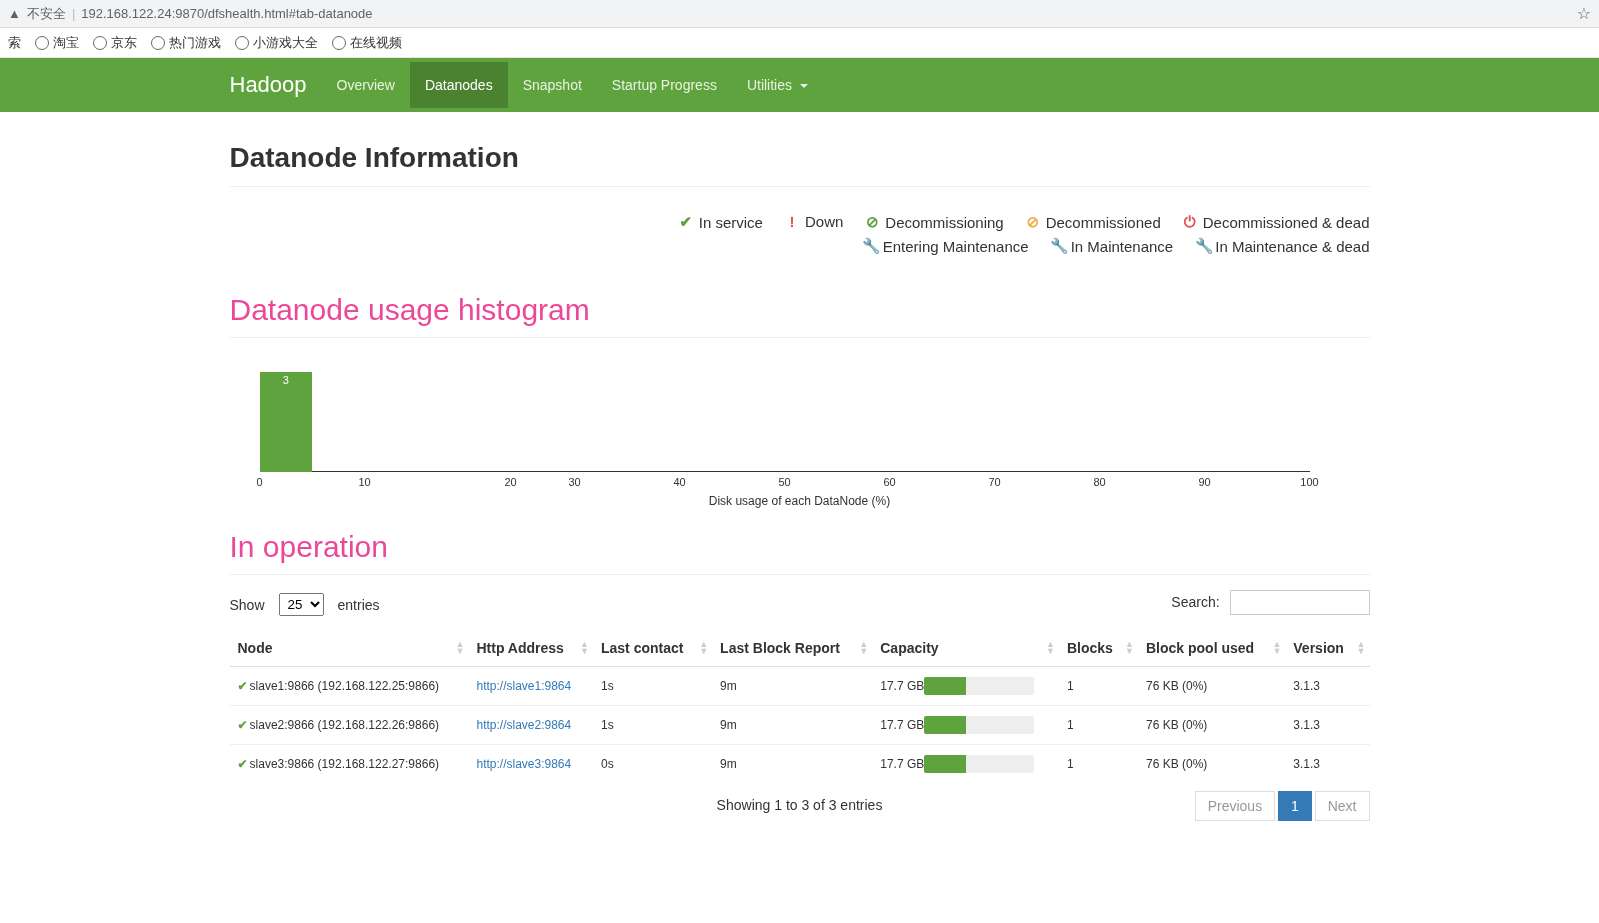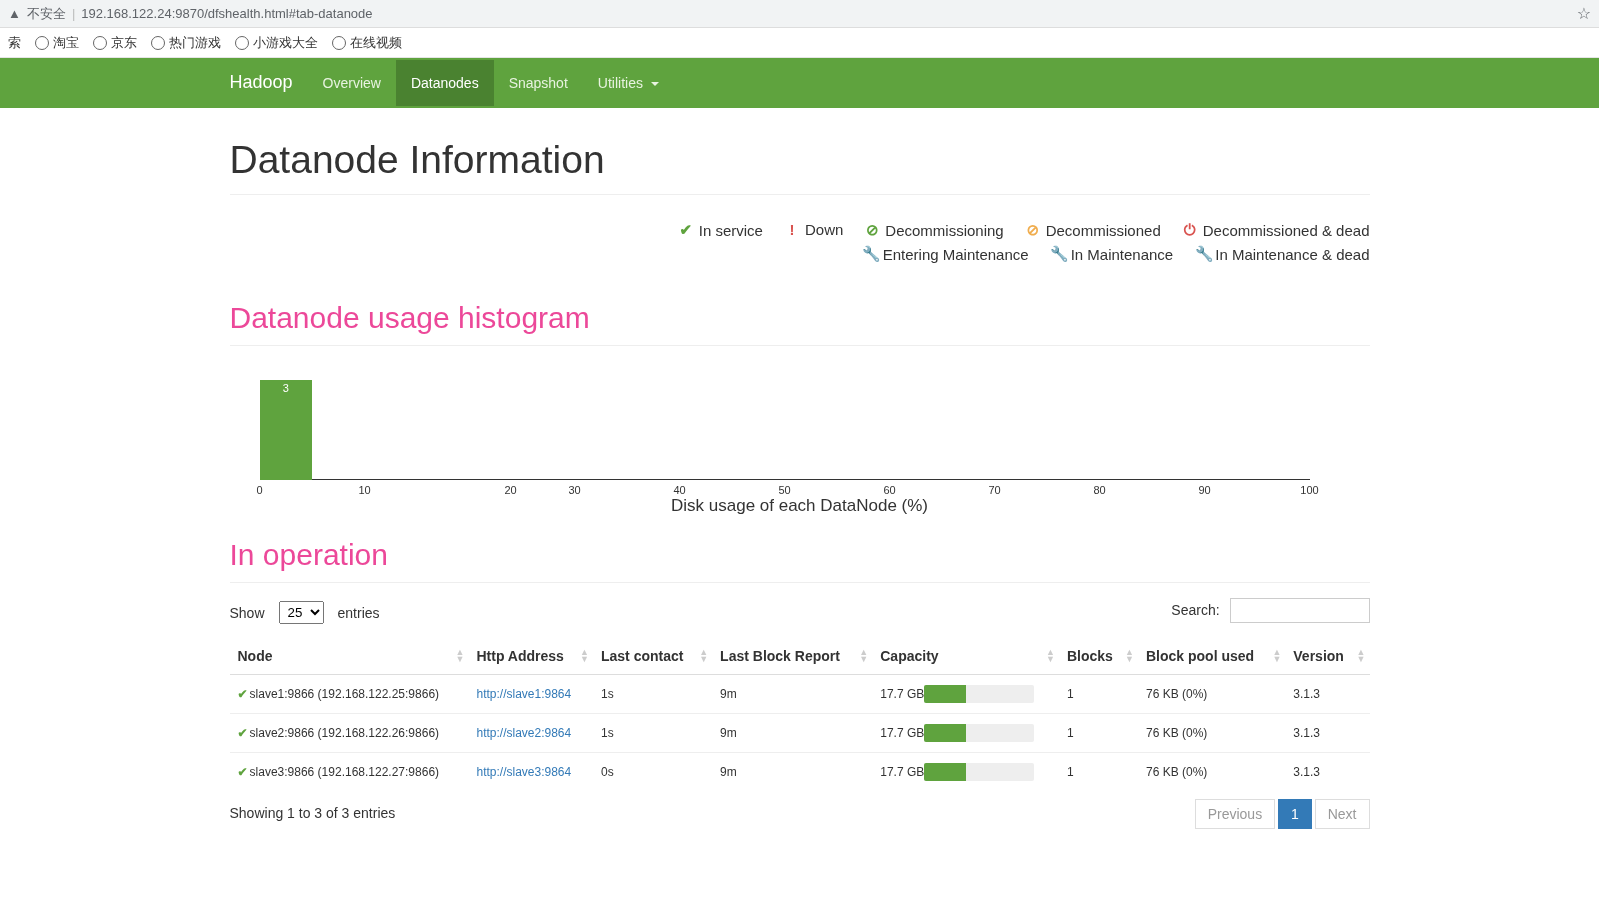--- a/index.html
+++ b/index.html
@@ -9,60 +9,60 @@
 .address-bar .warn-icon { margin-right:6px; color:#5f6368; }
 .address-bar .sep { margin:0 6px; color:#bbb; }
 .address-bar .star { margin-left:auto; color:#5f6368; font-size:16px; }
 
 .bookmarks-bar { display:flex; align-items:center; height:30px; padding:0 8px; background:#fff; border-bottom:1px solid #e5e5e5; gap:14px; font-size:13px; color:#333; }
 .bookmarks-bar .bm { display:flex; align-items:center; gap:4px; cursor:pointer; }
 .bookmarks-bar .globe { width:14px; height:14px; border:1.5px solid #666; border-radius:50%; position:relative; }
 
 .navbar { background:#5fa33e; min-height:50px; }
 .navbar-inner { max-width:1170px; margin:0 auto; display:flex; align-items:center; padding:0 15px; }
-.navbar-brand { color:#fff; font-size:18px; padding:14px 15px 14px 0; font-weight:500; }
+.navbar-brand { color:#fff; font-size:22px; padding:14px 15px 14px 0; font-weight:500; }
 .navbar-nav { display:flex; list-style:none; }
 .navbar-nav li a { display:block; padding:15px 15px; color:#e8f3e0; text-decoration:none; font-size:14px; }
 .navbar-nav li.active a { background:#4a8230; color:#fff; }
 .caret { display:inline-block; width:0; height:0; margin-left:4px; vertical-align:middle; border-top:4px solid; border-right:4px solid transparent; border-left:4px solid transparent; }
 
 .container { max-width:1170px; margin:0 auto; padding:0 15px; }
 
-h1.page-header { font-size:39px; font-weight:400; color:#333; margin:30px 0 20px; padding-bottom:12px; border-bottom:1px solid #eee; }
+h1.page-header { font-size:28px; font-weight:700; color:#333; margin:30px 0 20px; padding-bottom:12px; border-bottom:1px solid #eee; }
 h2.section-header { font-size:30px; font-weight:400; color:#ec4899; margin:28px 0 14px; padding-bottom:10px; border-bottom:1px solid #eee; }
 
 .legend { text-align:right; font-size:15px; color:#333; padding:6px 0 4px; }
 .legend-row { margin-bottom:6px; }
 .legend-item { display:inline-flex; align-items:center; margin-left:22px; gap:6px; }
 .legend-icon { display:inline-block; width:14px; text-align:center; font-weight:bold; }
 
 .chart-wrap { position:relative; height:150px; margin-top:10px; }
 .chart-axis-line { position:absolute; left:30px; right:60px; bottom:30px; height:1px; background:#333; }
 .chart-bar { position:absolute; bottom:30px; background:#5fa33e; text-align:center; color:#fff; font-size:11px; padding-top:2px; }
 .chart-ticks { position:absolute; left:30px; right:60px; bottom:10px; height:16px; }
 .chart-tick { position:absolute; font-size:11px; color:#333; transform:translateX(-50%); }
-.chart-xlabel { position:absolute; left:0; right:0; bottom:-6px; text-align:center; font-size:17px; color:#333; }
+.chart-xlabel { position:absolute; left:0; right:0; bottom:-6px; text-align:center; font-size:12px; color:#333; }
 
 .dt-length { display:flex; align-items:center; gap:14px; font-size:14px; color:#333; margin-top:18px; }
 .dt-length select { padding:2px 4px; }
 .dt-filter { float:right; margin-top:-26px; }
 .dt-filter label { font-weight:normal; font-size:14px; color:#333; }
 .dt-filter input { margin-left:6px; border:1px solid #ccc; padding:4px 8px; width:140px; }
 
 table.datatable { width:100%; border-collapse:collapse; margin-top:14px; }
 table.datatable th { text-align:left; font-weight:700; font-size:14px; padding:10px 18px 10px 8px; border-bottom:1px solid #ddd; position:relative; }
 table.datatable th .sort-icon { position:absolute; right:4px; top:50%; transform:translateY(-50%); color:#ccc; font-size:9px; line-height:7px; }
 table.datatable td { font-size:12px; padding:10px 8px; border-top:1px solid #eee; vertical-align:middle; }
 table.datatable a { color:#337ab7; text-decoration:none; }
 .check-icon { color:#5fa33e; font-weight:bold; margin-right:2px; }
 .capacity-cell { display:flex; align-items:center; }
 .capacity-bar { flex:0 0 110px; height:18px; background:#eee; border-radius:2px; overflow:hidden; }
 .capacity-bar-fill { height:100%; background:#5fa33e; }
 
-.dt-info { font-size:14px; color:#333; margin-top:14px; }
+.dt-info { font-size:14px; color:#333; margin-top:14px;text-align:center; }
 .pagination { float:right; margin-top:-22px; }
 .pagination a { display:inline-block; padding:6px 12px; border:1px solid #ddd; color:#337ab7; text-decoration:none; font-size:14px; margin-left:-1px; background:#fff; }
 .pagination a.active { background:#337ab7; color:#fff; border-color:#337ab7; }
 .pagination a.disabled { color:#999; }
 </style>
 </head>
 <body>
 
 <div class="address-bar">
   <span class="warn-icon">▲</span>
@@ -103,20 +103,23 @@
     <span class="navbar-brand">Hadoop</span>
     <ul class="navbar-nav" id="navbar-menu">
         <li>
           <a href="#">Overview</a>
         </li>
         <li class="active">
           <a href="#">Datanodes</a>
         </li>
         <li>
           <a href="#">Snapshot</a>
+        </li>
+        <li>
+          <a href="#">Startup Progress</a>
         </li>
         <li>
           <a href="#">Utilities <span class="caret"></span></a>
         </li>
       </ul>
   </div>
 </div>
 
 <div class="container">
   <h1 class="page-header">Datanode Information</h1>

